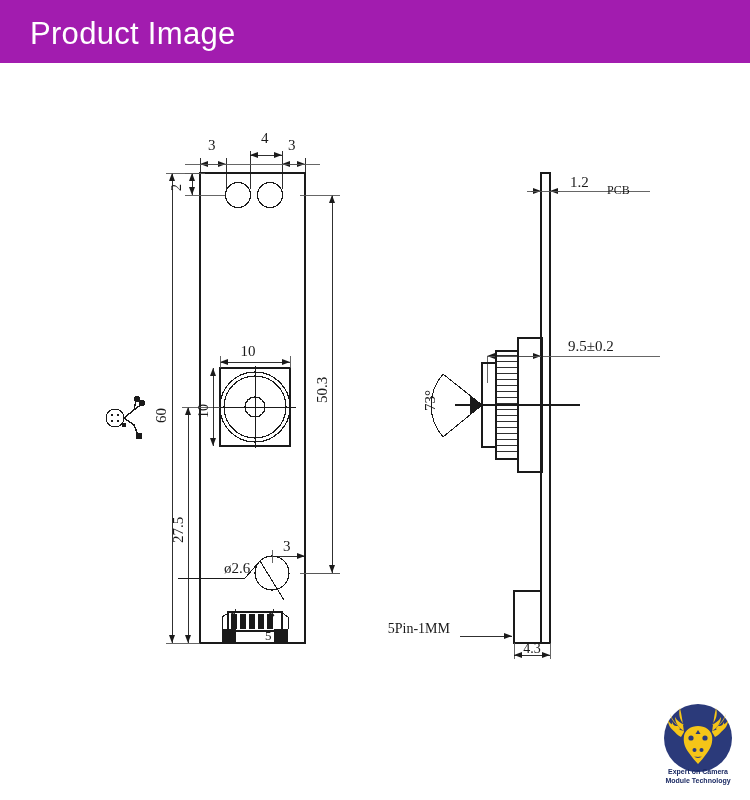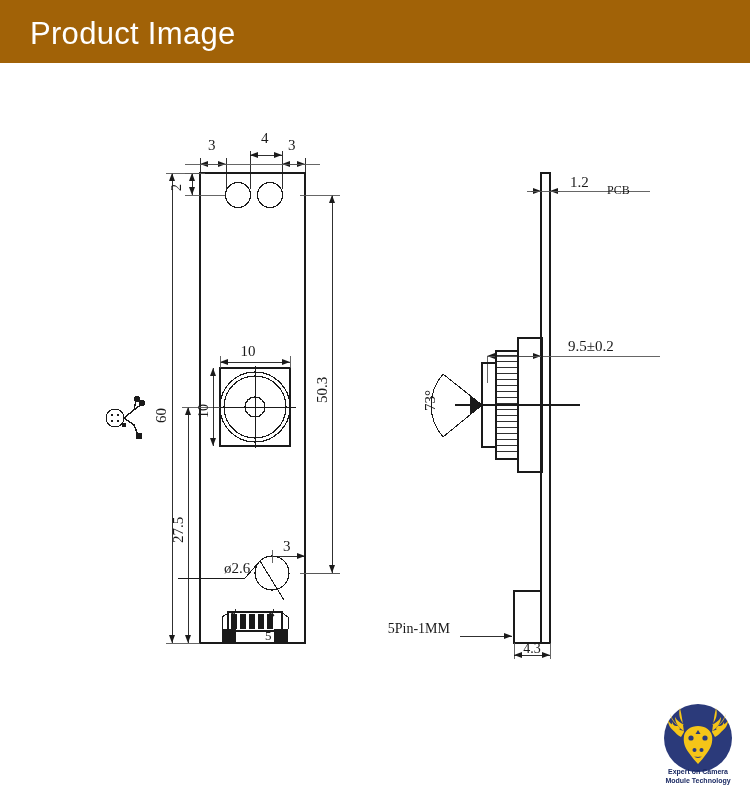--- a/index.html
+++ b/index.html
@@ -12,21 +12,21 @@
     height: 800px;
     position: relative;
     overflow: hidden;
     font-family: "Liberation Sans", sans-serif;
   }
   #header-bar {
     position: absolute;
     left: 0; top: 0;
     width: 750px;
     height: 63px;
-    background: #a16207;
+    background: #a21caf;
     text-align: center;
   }
   #header-title {
     position: absolute;
     left: 30px;
     top: 16px;
     font-family: "Liberation Sans", sans-serif;
     font-size: 31px;
     font-weight: 400;
     color: #ffffff;

